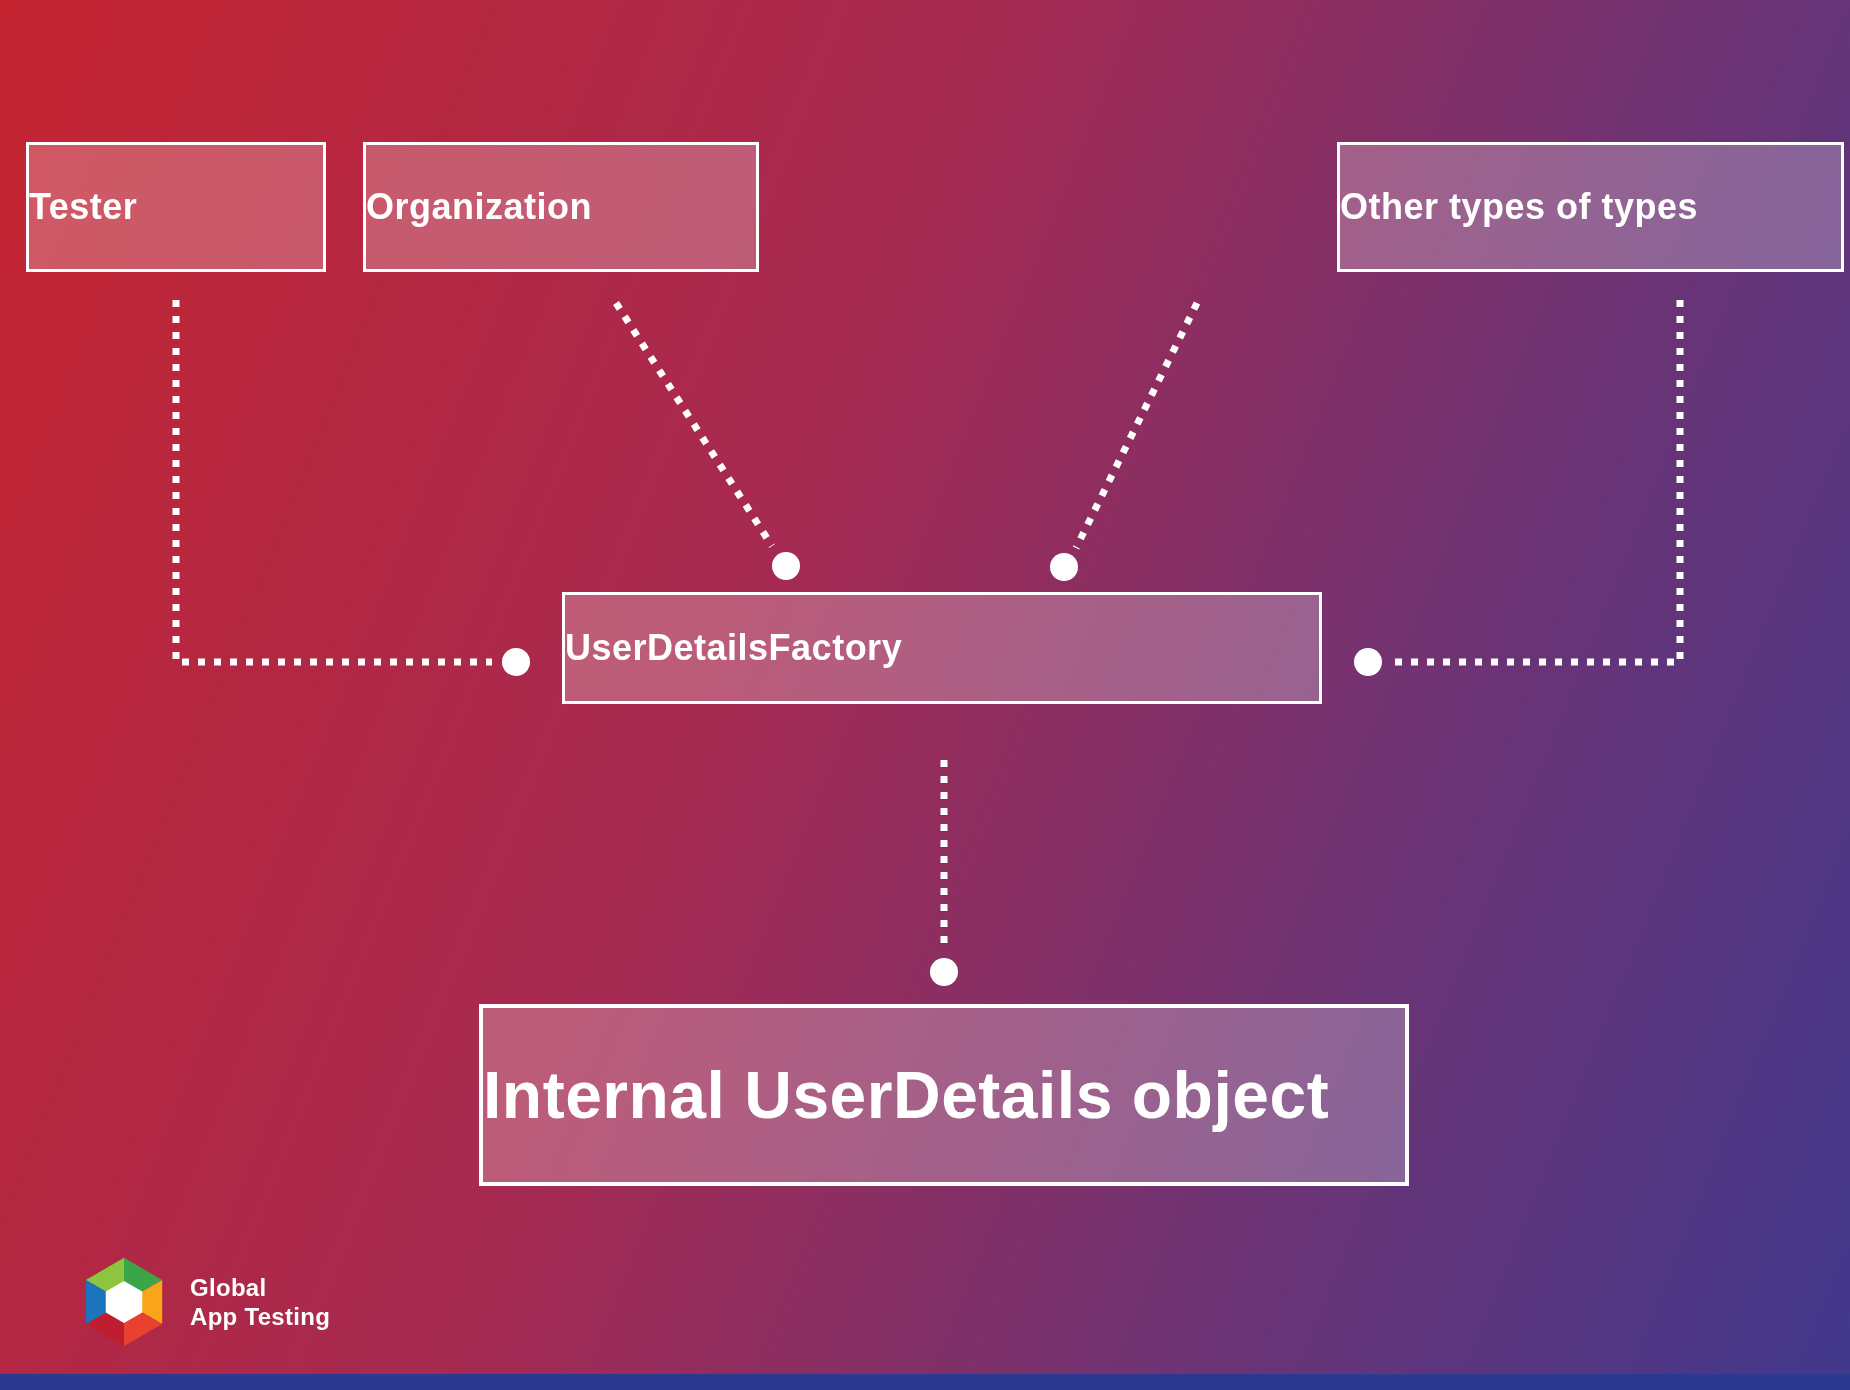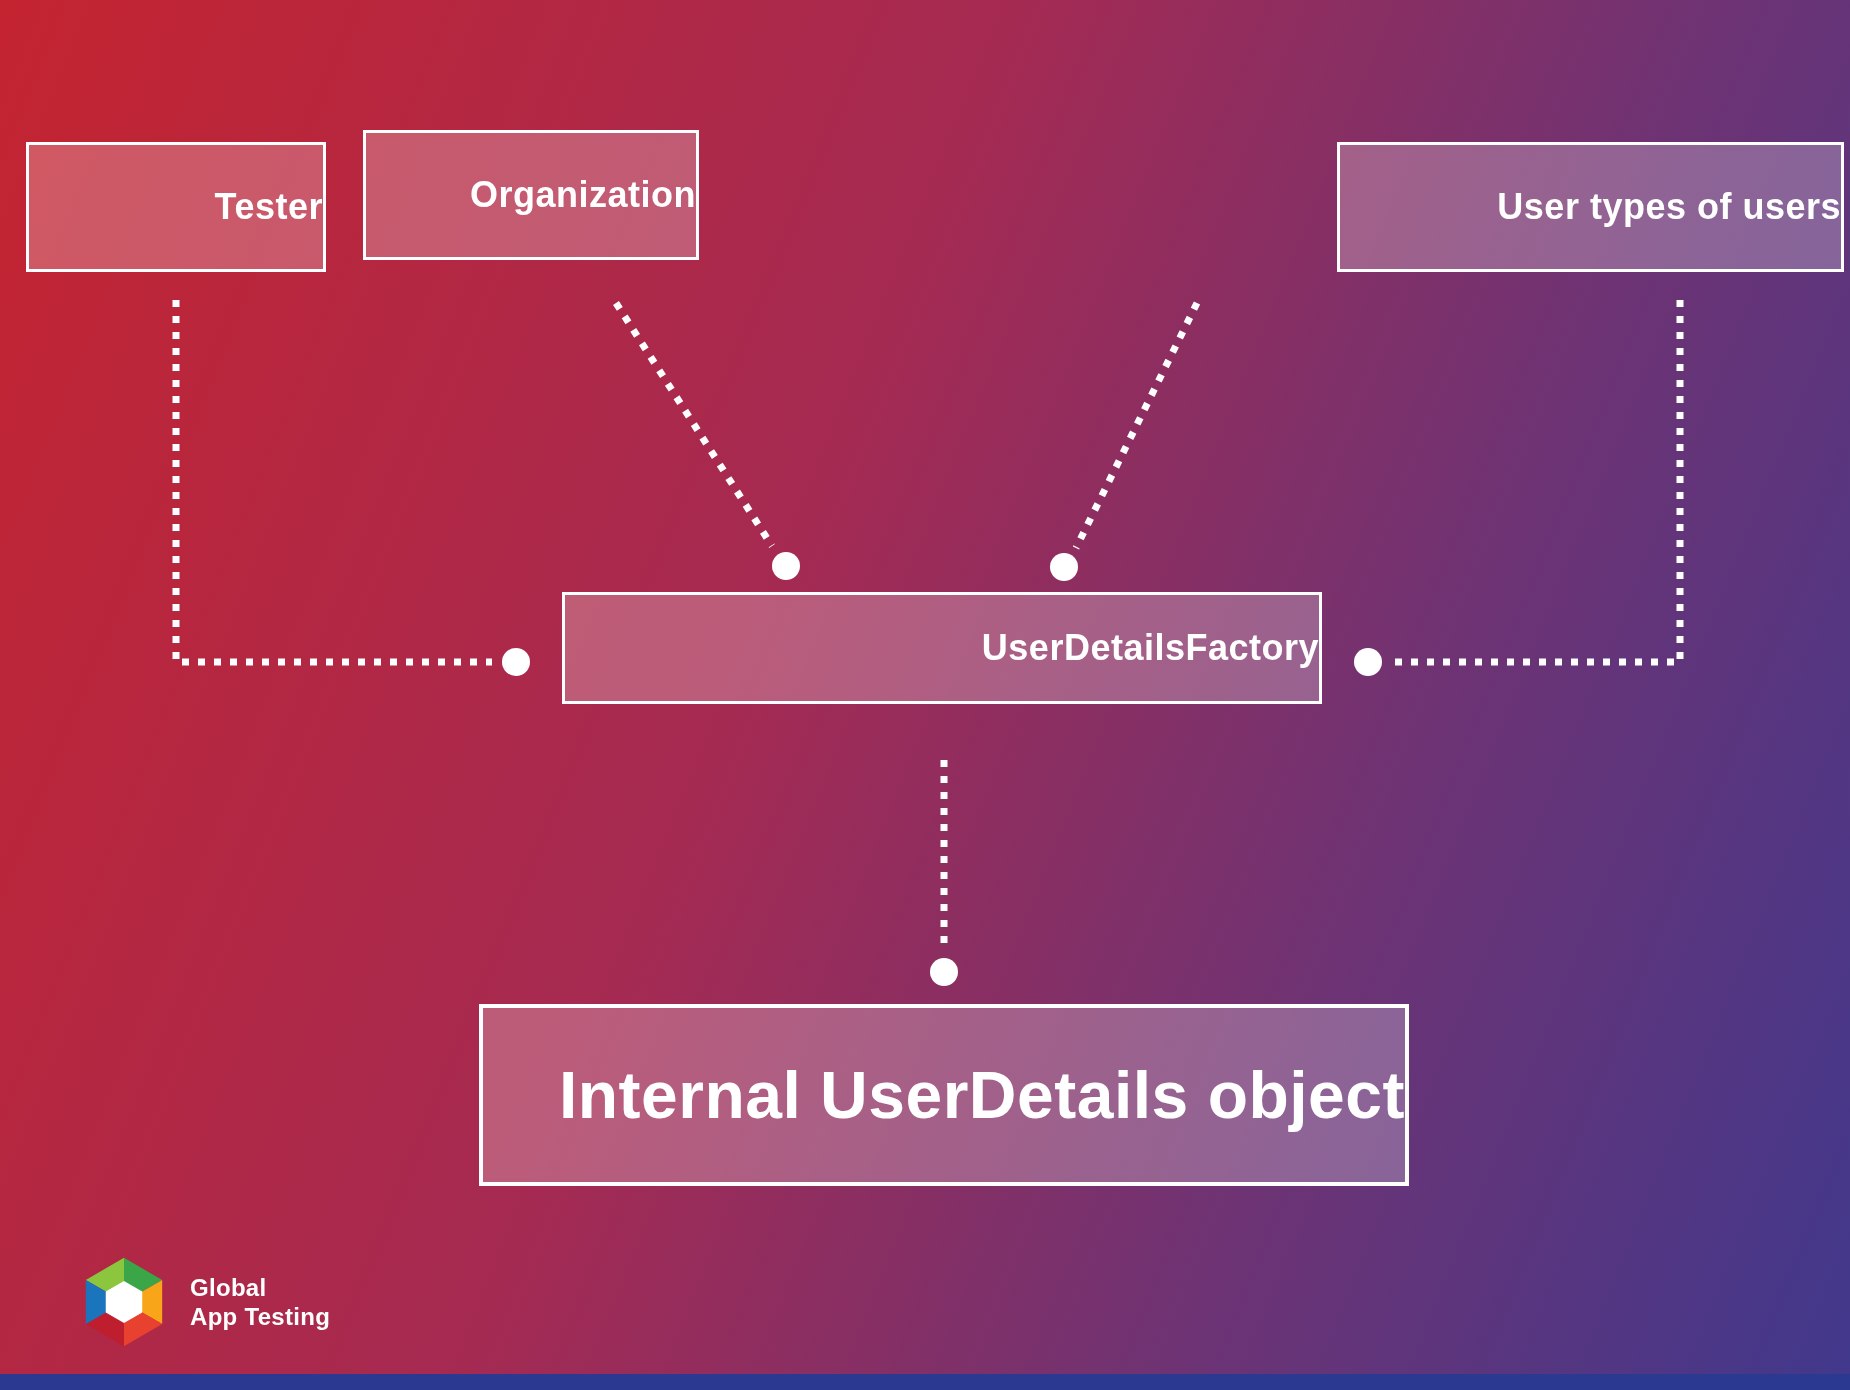--- a/index.html
+++ b/index.html
@@ -40,31 +40,31 @@
     stroke-width: 7;
     fill: none;
     stroke-dasharray: 7 9;
   }
   .connectors .dots { fill: var(--connector, #fff); }
 
   .box {
     position: absolute;
     display: flex;
     align-items: center;
-    justify-content: flex-end;
+    justify-content: flex-start;
     text-align: center;
     border: 3px solid var(--box-border, #fff);
     background: var(--box-fill, rgba(255,255,255,0.24));
     color: var(--text, #fff);
     font-weight: 600;
     letter-spacing: 0.5px;
   }
 
   .box-tester        { left: 26px;   top: 142px;  width: 300px; height: 130px; font-size: 36px; }
-  .box-organization  { left: 363px;  top: 130px;  width: 336px; height: 130px; font-size: 36px; }
+  .box-organization  { left: 363px;  top: 142px;  width: 396px; height: 130px; font-size: 36px; }
   .box-orguser       { left: 787px;  top: 142px;  width: 516px; height: 130px; font-size: 36px; }
   .box-other         { left: 1337px; top: 142px;  width: 507px; height: 130px; font-size: 36px; }
 
   .box-factory       { left: 562px;  top: 592px;  width: 760px; height: 112px; font-size: 36px; }
 
   .box-output        { left: 479px;  top: 1004px; width: 930px; height: 182px;
                        font-size: 66px; font-weight: 700; border-width: 4px; }
 
   .logo {
     position: absolute;
@@ -114,21 +114,21 @@
     </g>
   </svg>
 
   <div class="box box-tester">
     <span>Tester</span>
   </div>
   <div class="box box-organization">
     <span>Organization</span>
   </div>
   <div class="box box-other">
-    <span>User types of users</span>
+    <span>Other types of types</span>
   </div>
 
   <div class="box box-factory">
     <span>UserDetailsFactory</span>
   </div>
 
   <div class="box box-output">
     <span>Internal UserDetails object</span>
   </div>
 

